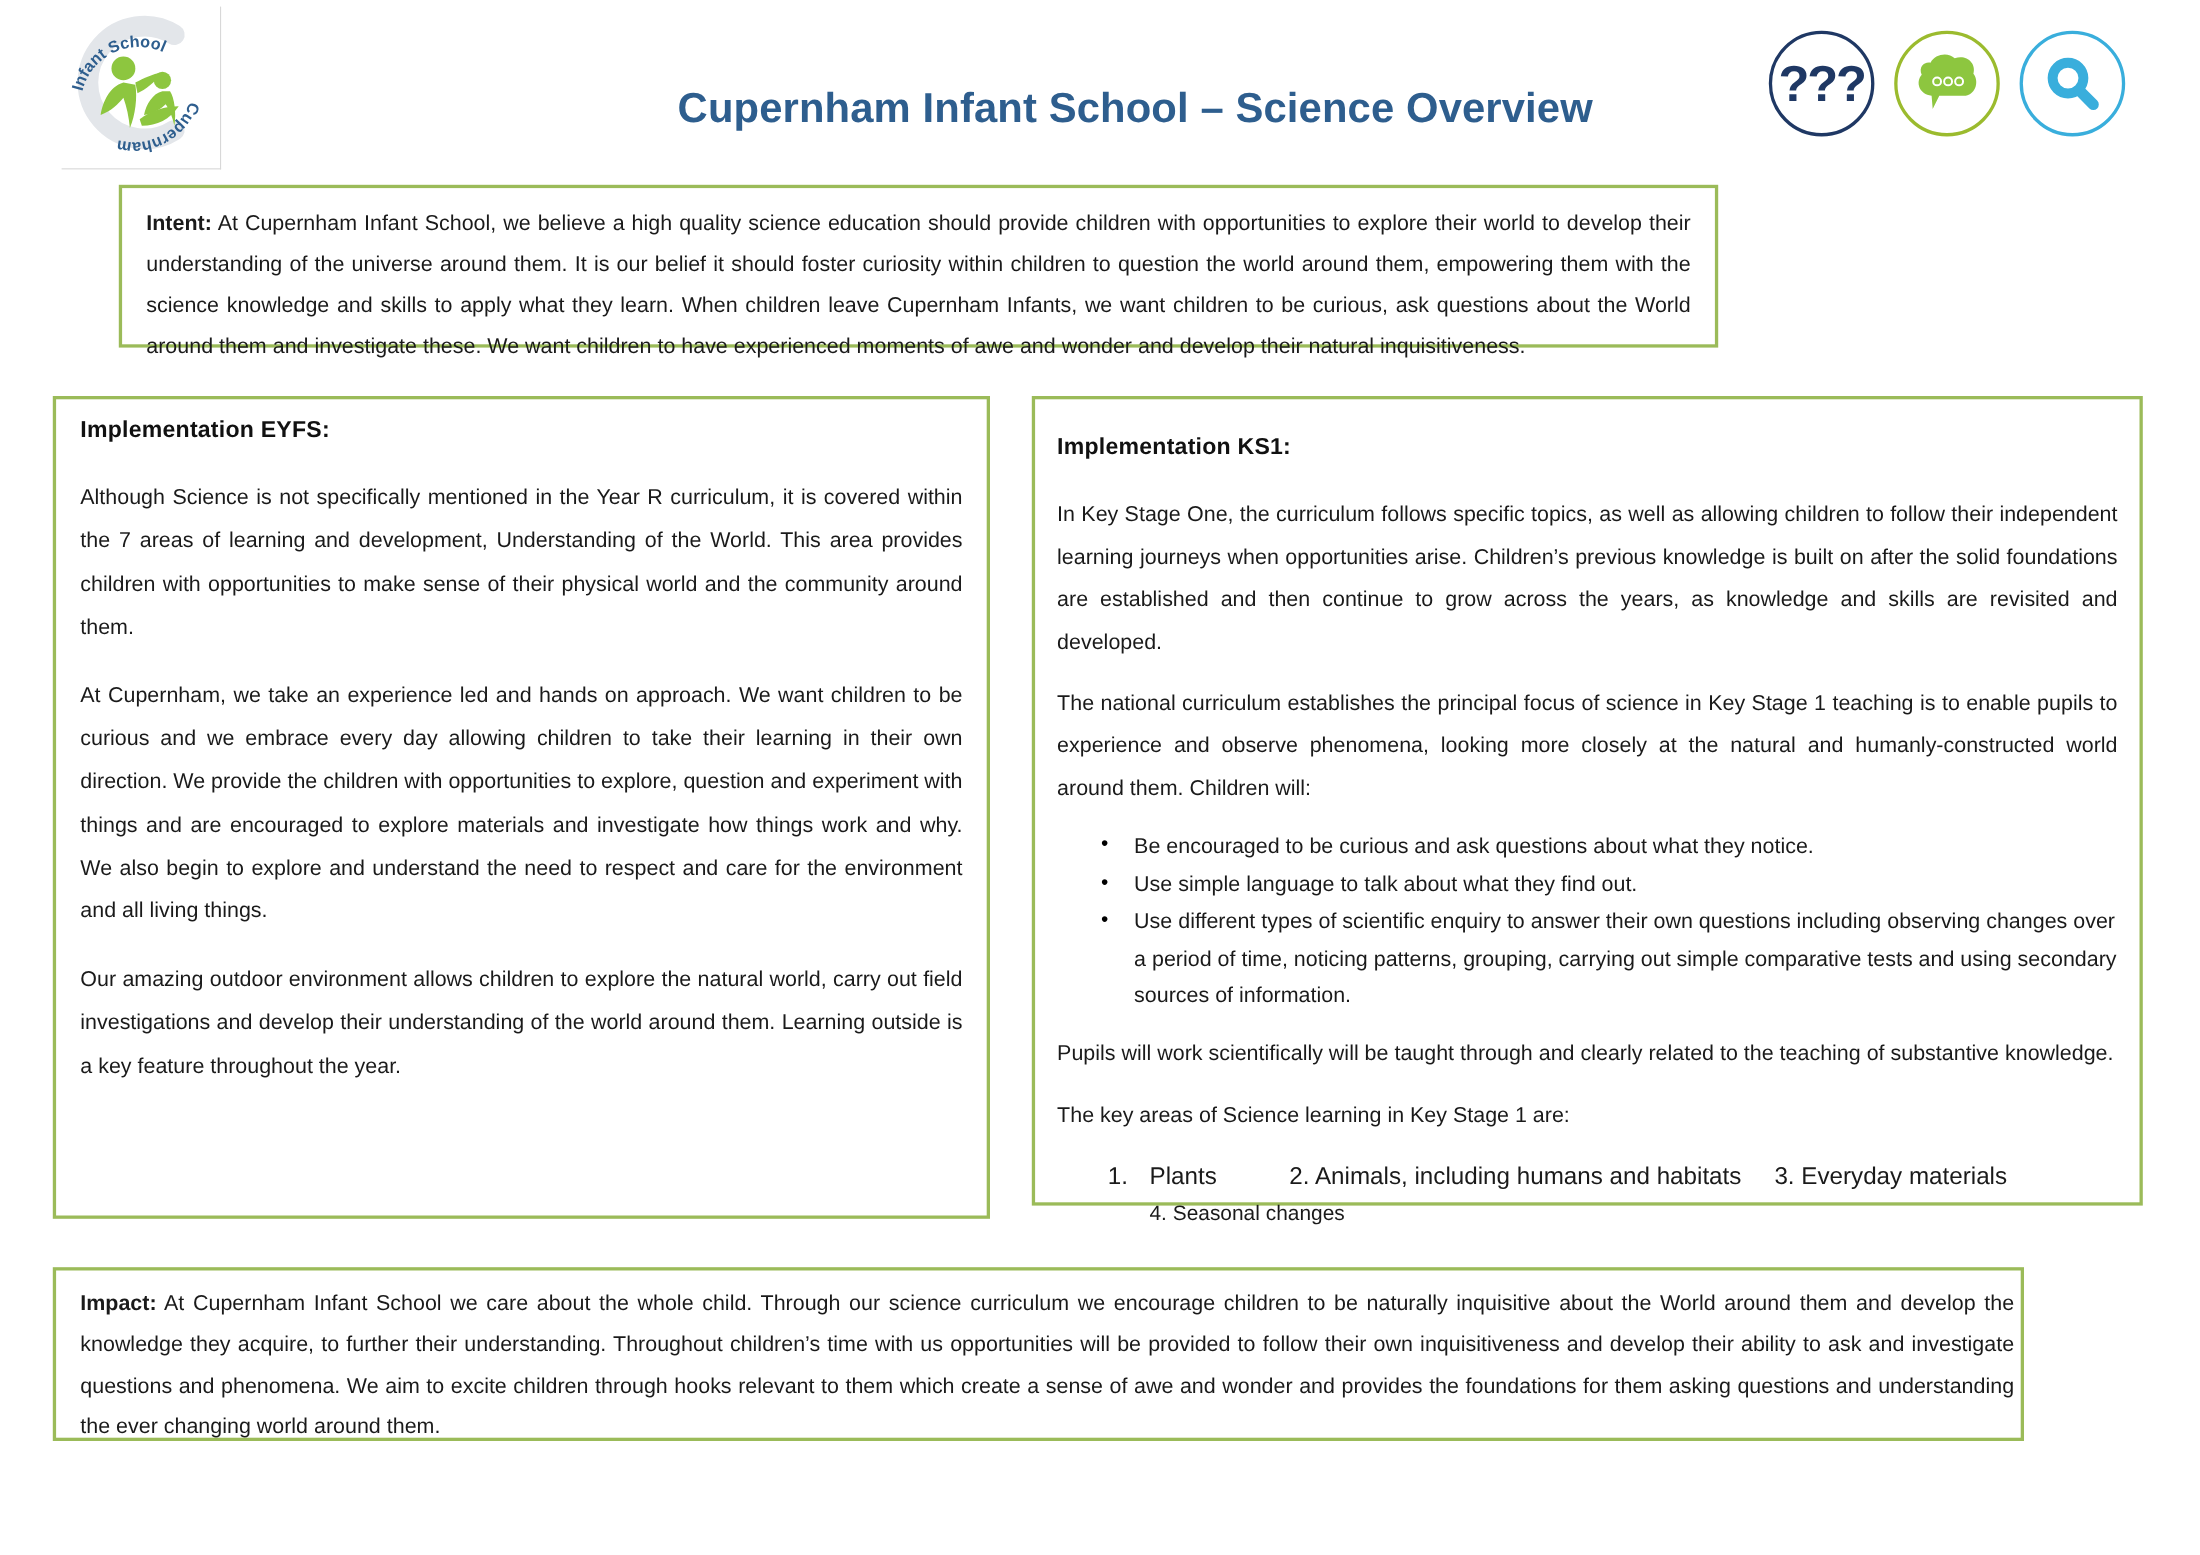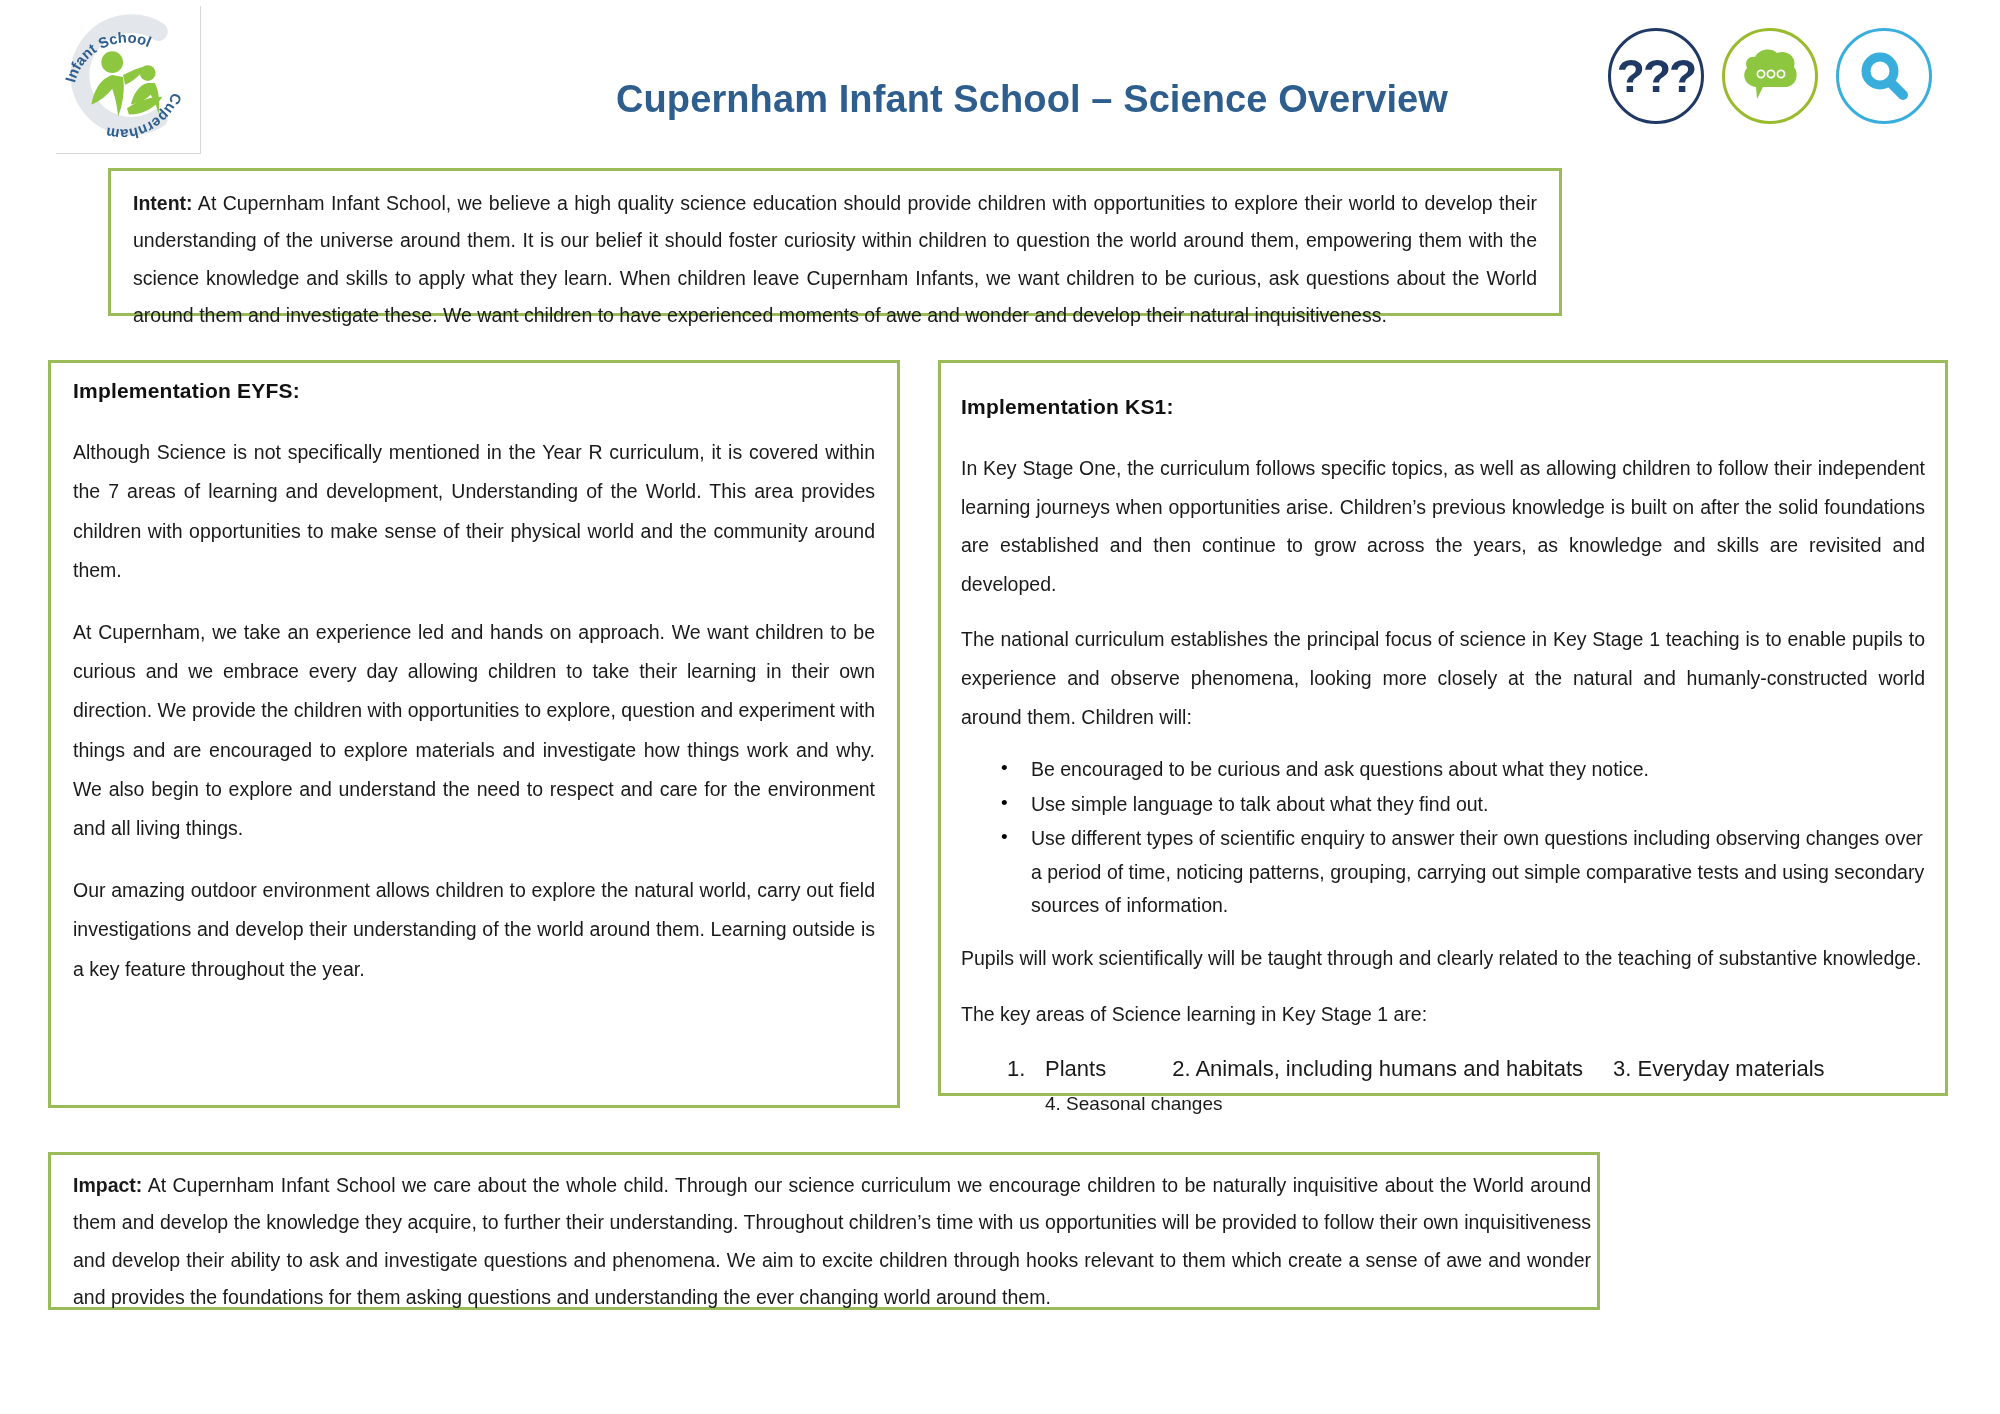--- a/index.html
+++ b/index.html
@@ -97,21 +97,21 @@
   .col-right {
     left: 938px;
     top: 360px;
     width: 1010px;
     height: 736px;
     padding: 32px 20px 10px 20px;
   }
   .impact-box {
     left: 48px;
     top: 1152px;
-    width: 1552px;
+    width: 1792px;
     height: 158px;
     padding: 12px 6px 10px 22px;
   }
 
   
   .para {
     font-family: "Liberation Sans Narrow", "Liberation Sans", sans-serif;
     font-size: 19.5px;
     line-height: 1.92;
     color: #1a1a1a;

